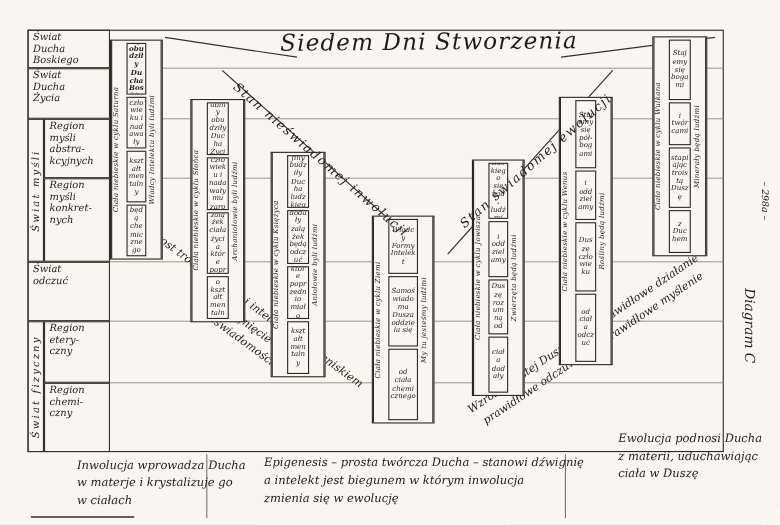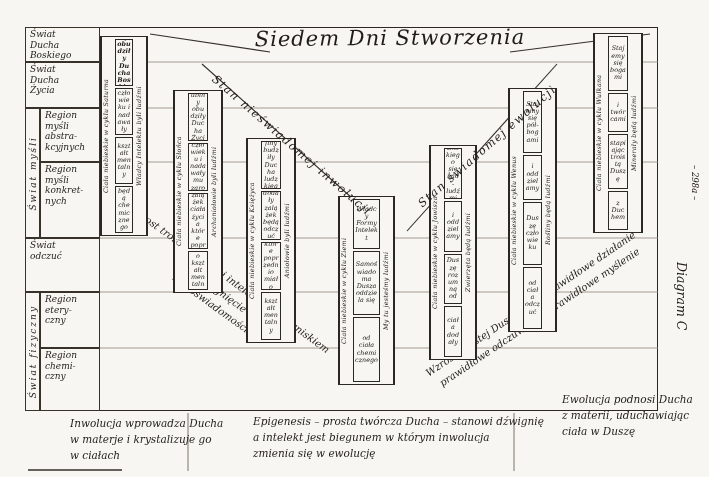--- a/index.html
+++ b/index.html
@@ -185,21 +185,21 @@
       <div class="pbox" style="flex:0.7">i twórcami</div>
       <div class="pbox">stapiając troistą Duszę</div>
       <div class="pbox" style="flex:0.7">z Duchem</div>
     </div>
     <div class="vstrip right">Minerały będą ludźmi</div>
   </div>
 
   <div class="footer ml" style="left:30px;top:416px;width:160px">Inwolucja wprowadza Ducha
 w materje i krystalizuje go
 w ciałach</div>
-  <div class="footer ml" style="left:213px;top:414px;width:310px">Epigenesis – prosta twórcza Ducha – stanowi dźwignię
+  <div class="footer ml" style="left:200px;top:414px;width:310px">Epigenesis – prosta twórcza Ducha – stanowi dźwignię
 a intelekt jest biegunem w którym inwolucja
 zmienia się w ewolucję</div>
   <div class="footer ml" style="left:522px;top:392px;width:165px">Ewolucja podnosi Ducha
 z materii, uduchawiając
 ciała w Duszę</div>
 
   <div class="vmark" style="left:690px;top:165px;font-size:8.5px">– 298a –</div>
   <div class="vmark" style="left:674px;top:262px;font-size:12.5px">Diagram C</div>
 
 </div>

